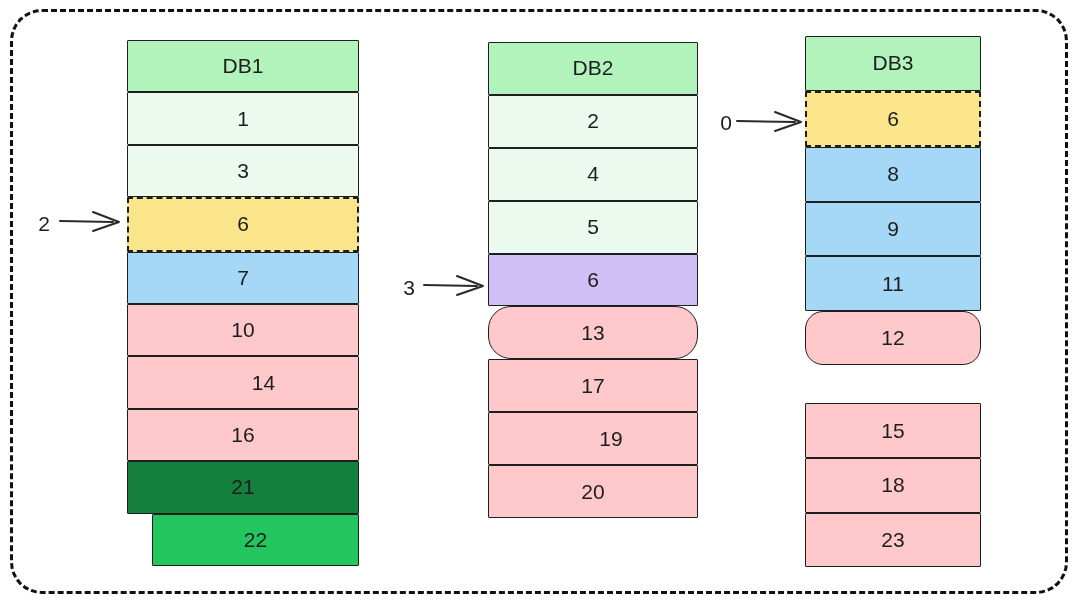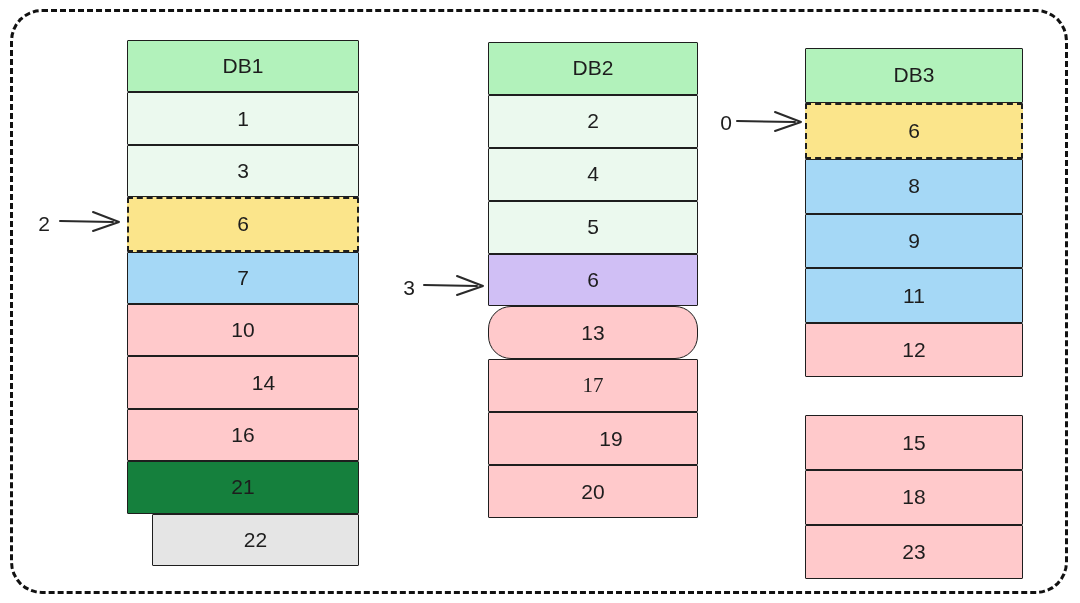--- a/index.html
+++ b/index.html
@@ -62,61 +62,61 @@
   }
   .arrow-label {
     position: absolute;
     transform: translate(-50%, -50%);
     font-size: 21px;
     color: #1d1d1d;
     line-height: 1;
   }
   #col-db1 { left: 127px; top: 40px;  width: 232px; height: 526px; }
   #col-db2 { left: 488px; top: 42px;  width: 210px; height: 476px; }
-  #col-db3 { left: 805px; top: 48px;  width: 218px; height: 531px; }
+  #col-db3 { left: 805px; top: 36px;  width: 176px; height: 531px; }
 </style>
 </head>
 <body>
 
 <div class="canvas">
 
   <div class="outer-border"></div>
 
   <div class="db-column" id="col-db1">
     <div class="cell" style="background-color: rgb(178, 242, 187);">DB1</div>
     <div class="cell" style="background-color: rgb(235, 249, 238);">1</div>
     <div class="cell" style="background-color: rgb(235, 249, 238);">3</div>
     <div class="cell dashed" style="background-color: rgb(251, 229, 139);">6</div>
     <div class="cell" style="background-color: rgb(165, 216, 246);">7</div>
     <div class="cell" style="background-color: rgb(255, 201, 203);">10</div>
     <div class="cell" style="background-color: rgb(255, 201, 203); padding-left: 41px;">14</div>
     <div class="cell" style="background-color: rgb(255, 201, 203);">16</div>
     <div class="cell" style="background-color: #15803d;">21</div>
-    <div class="cell" style="background-color: #e5e5e5; margin-left: 25px;">22</div>
+    <div class="cell" style="background-color: #22c55e; margin-left: 25px;">22</div>
   </div>
 
   <div class="db-column" id="col-db2">
     <div class="cell" style="background-color: rgb(178, 242, 187);">DB2</div>
     <div class="cell" style="background-color: rgb(235, 249, 238);">2</div>
     <div class="cell" style="background-color: rgb(235, 249, 238);">4</div>
     <div class="cell" style="background-color: rgb(235, 249, 238);">5</div>
     <div class="cell" style="background-color: rgb(208, 191, 245);">6</div>
     <div class="cell" style="background-color: rgb(255, 201, 203); border-radius: 23px;">13</div>
-    <div class="cell" style="background-color: rgb(255, 201, 203); font-family: Liberation Serif, serif;">17</div>
+    <div class="cell" style="background-color: rgb(255, 201, 203);">17</div>
     <div class="cell" style="background-color: rgb(255, 201, 203); padding-left: 36px;">19</div>
     <div class="cell" style="background-color: rgb(255, 201, 203);">20</div>
   </div>
 
   <div class="db-column" id="col-db3">
     <div class="cell" style="background-color: rgb(178, 242, 187);">DB3</div>
     <div class="cell dashed" style="background-color: rgb(251, 229, 139);">6</div>
     <div class="cell" style="background-color: rgb(165, 216, 246);">8</div>
     <div class="cell" style="background-color: rgb(165, 216, 246);">9</div>
     <div class="cell" style="background-color: rgb(165, 216, 246);">11</div>
-    <div class="cell" style="background-color: rgb(255, 201, 203);">12</div>
+    <div class="cell" style="background-color: rgb(255, 201, 203); border-radius: 18px;">12</div>
     <div class="cell" style="background-color: rgb(255, 201, 203); margin-top: 38px;">15</div>
     <div class="cell" style="background-color: rgb(255, 201, 203);">18</div>
     <div class="cell" style="background-color: rgb(255, 201, 203);">23</div>
   </div>
 
   <svg class="arrow-layer">
     <g>
       <line x1="60" y1="221" x2="113" y2="222"></line>
       <polyline points="93,212 119,222 93,231"></polyline>
     </g>

